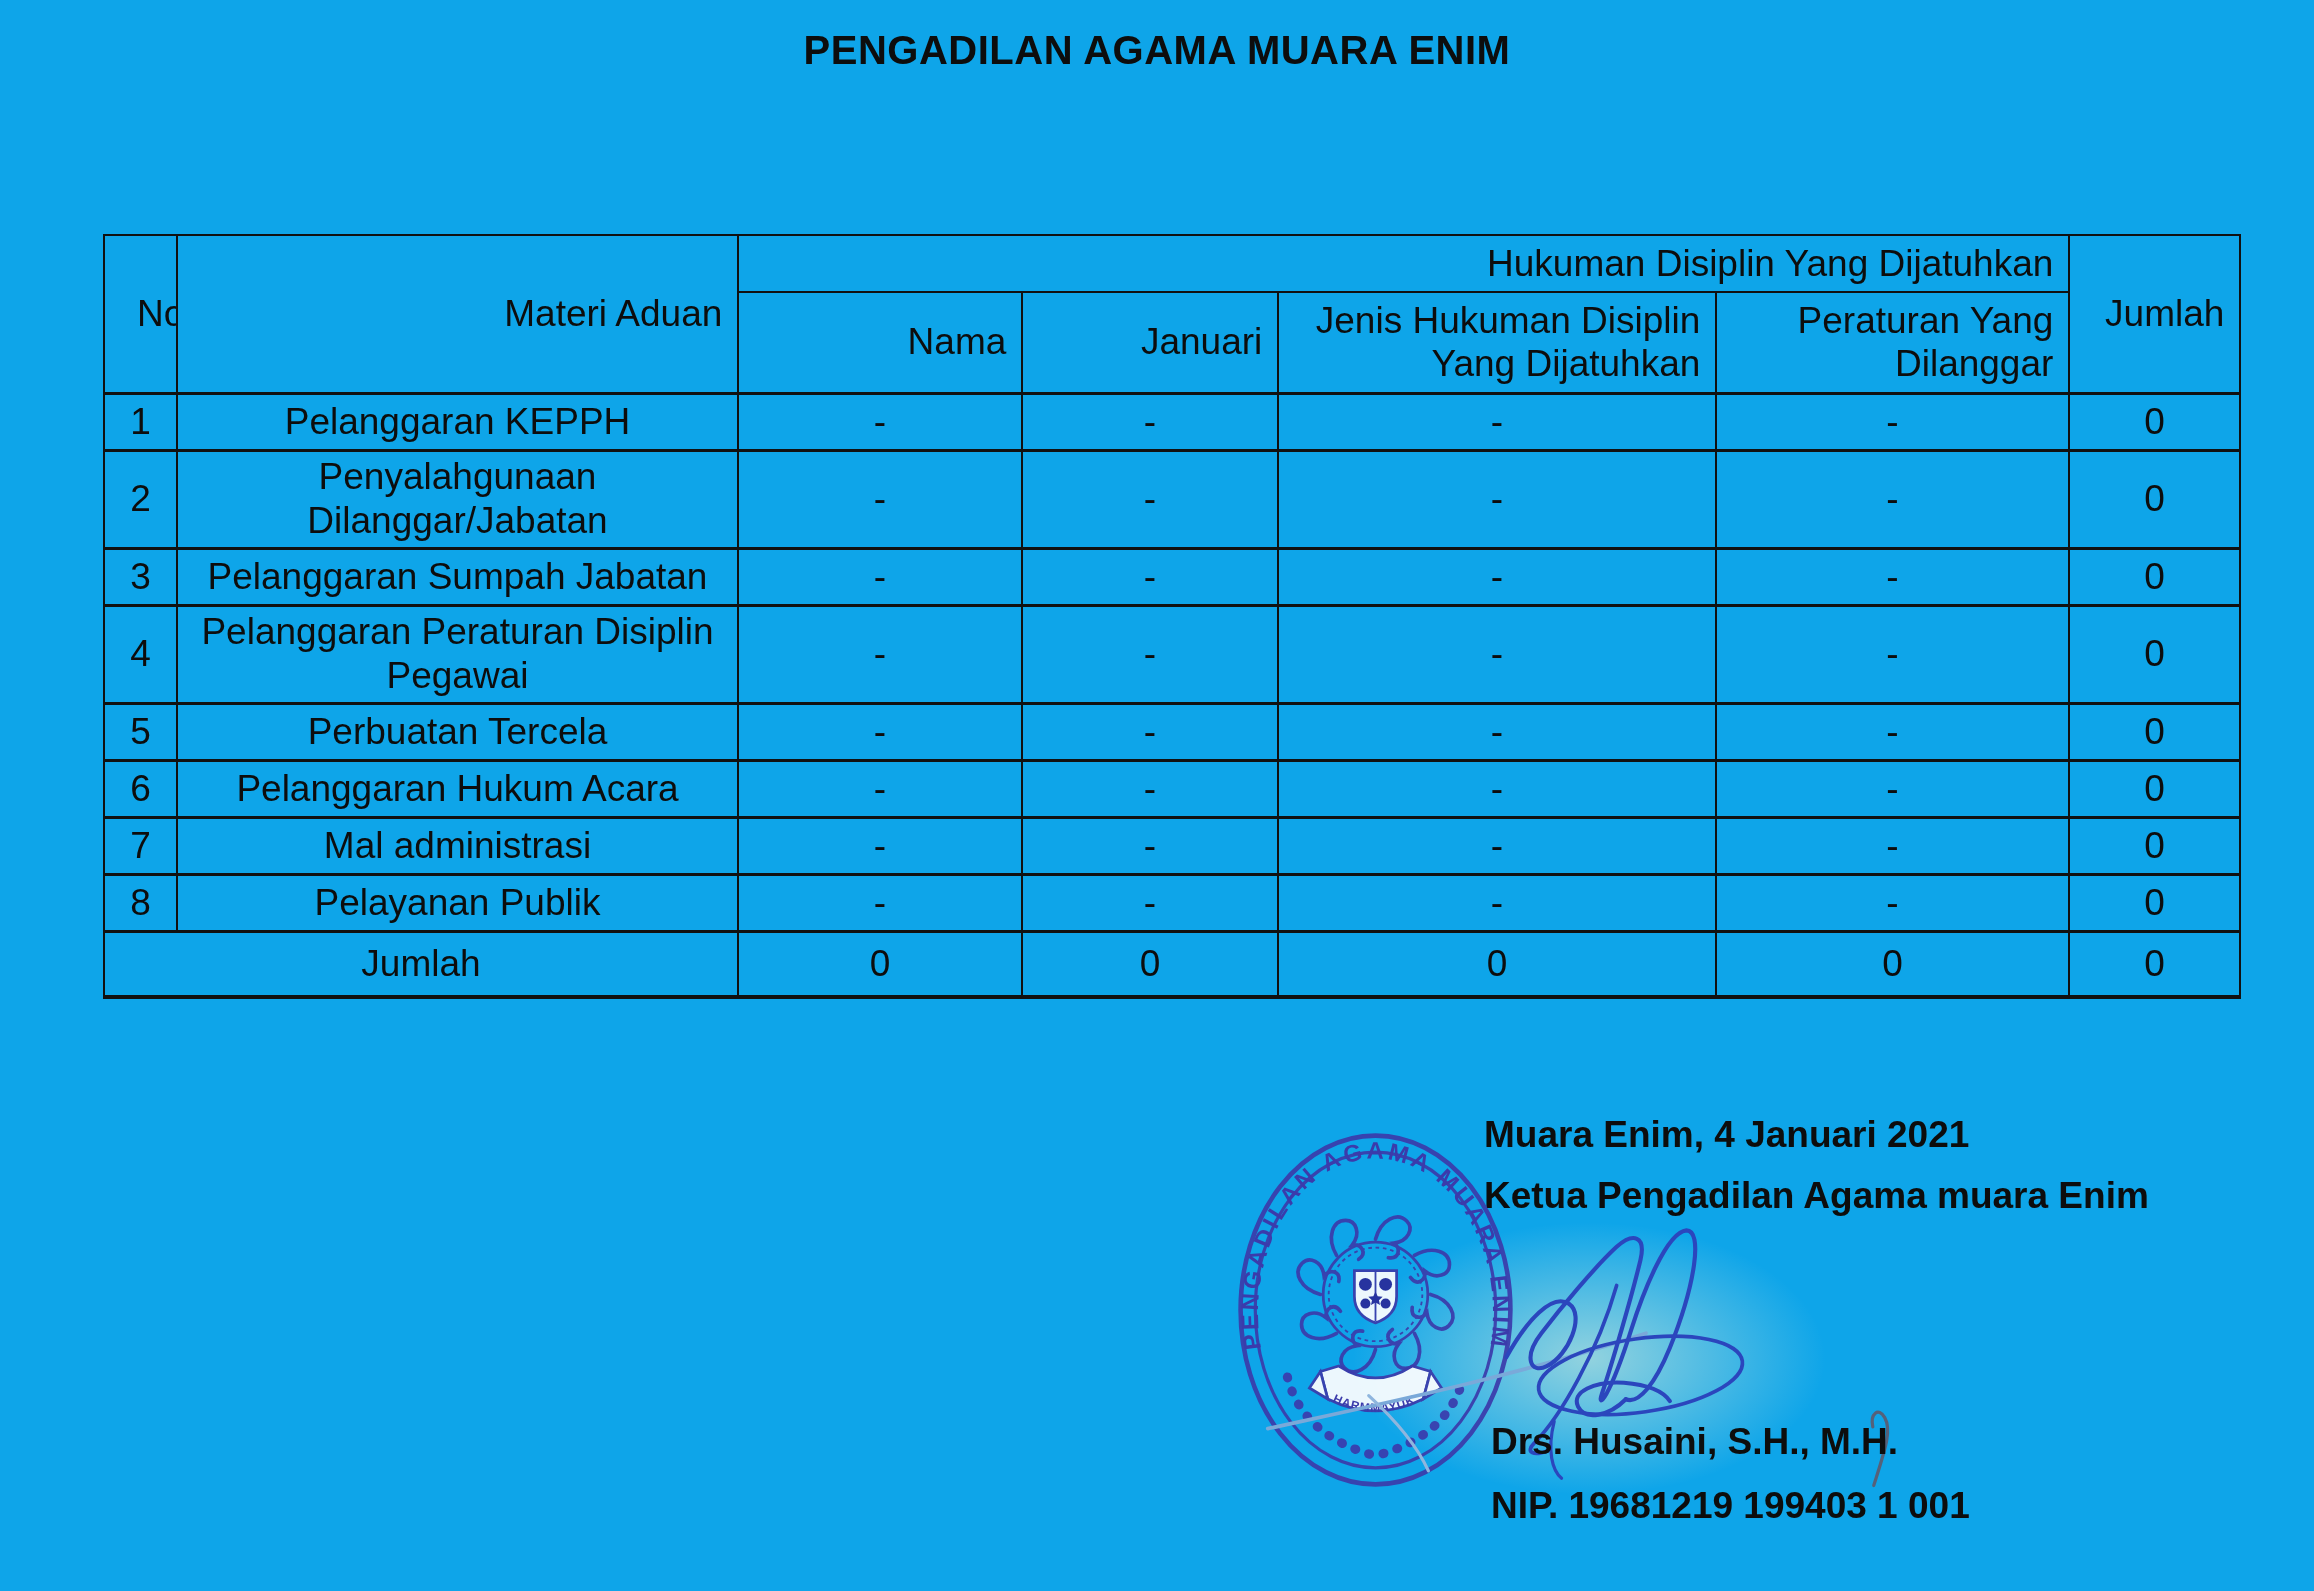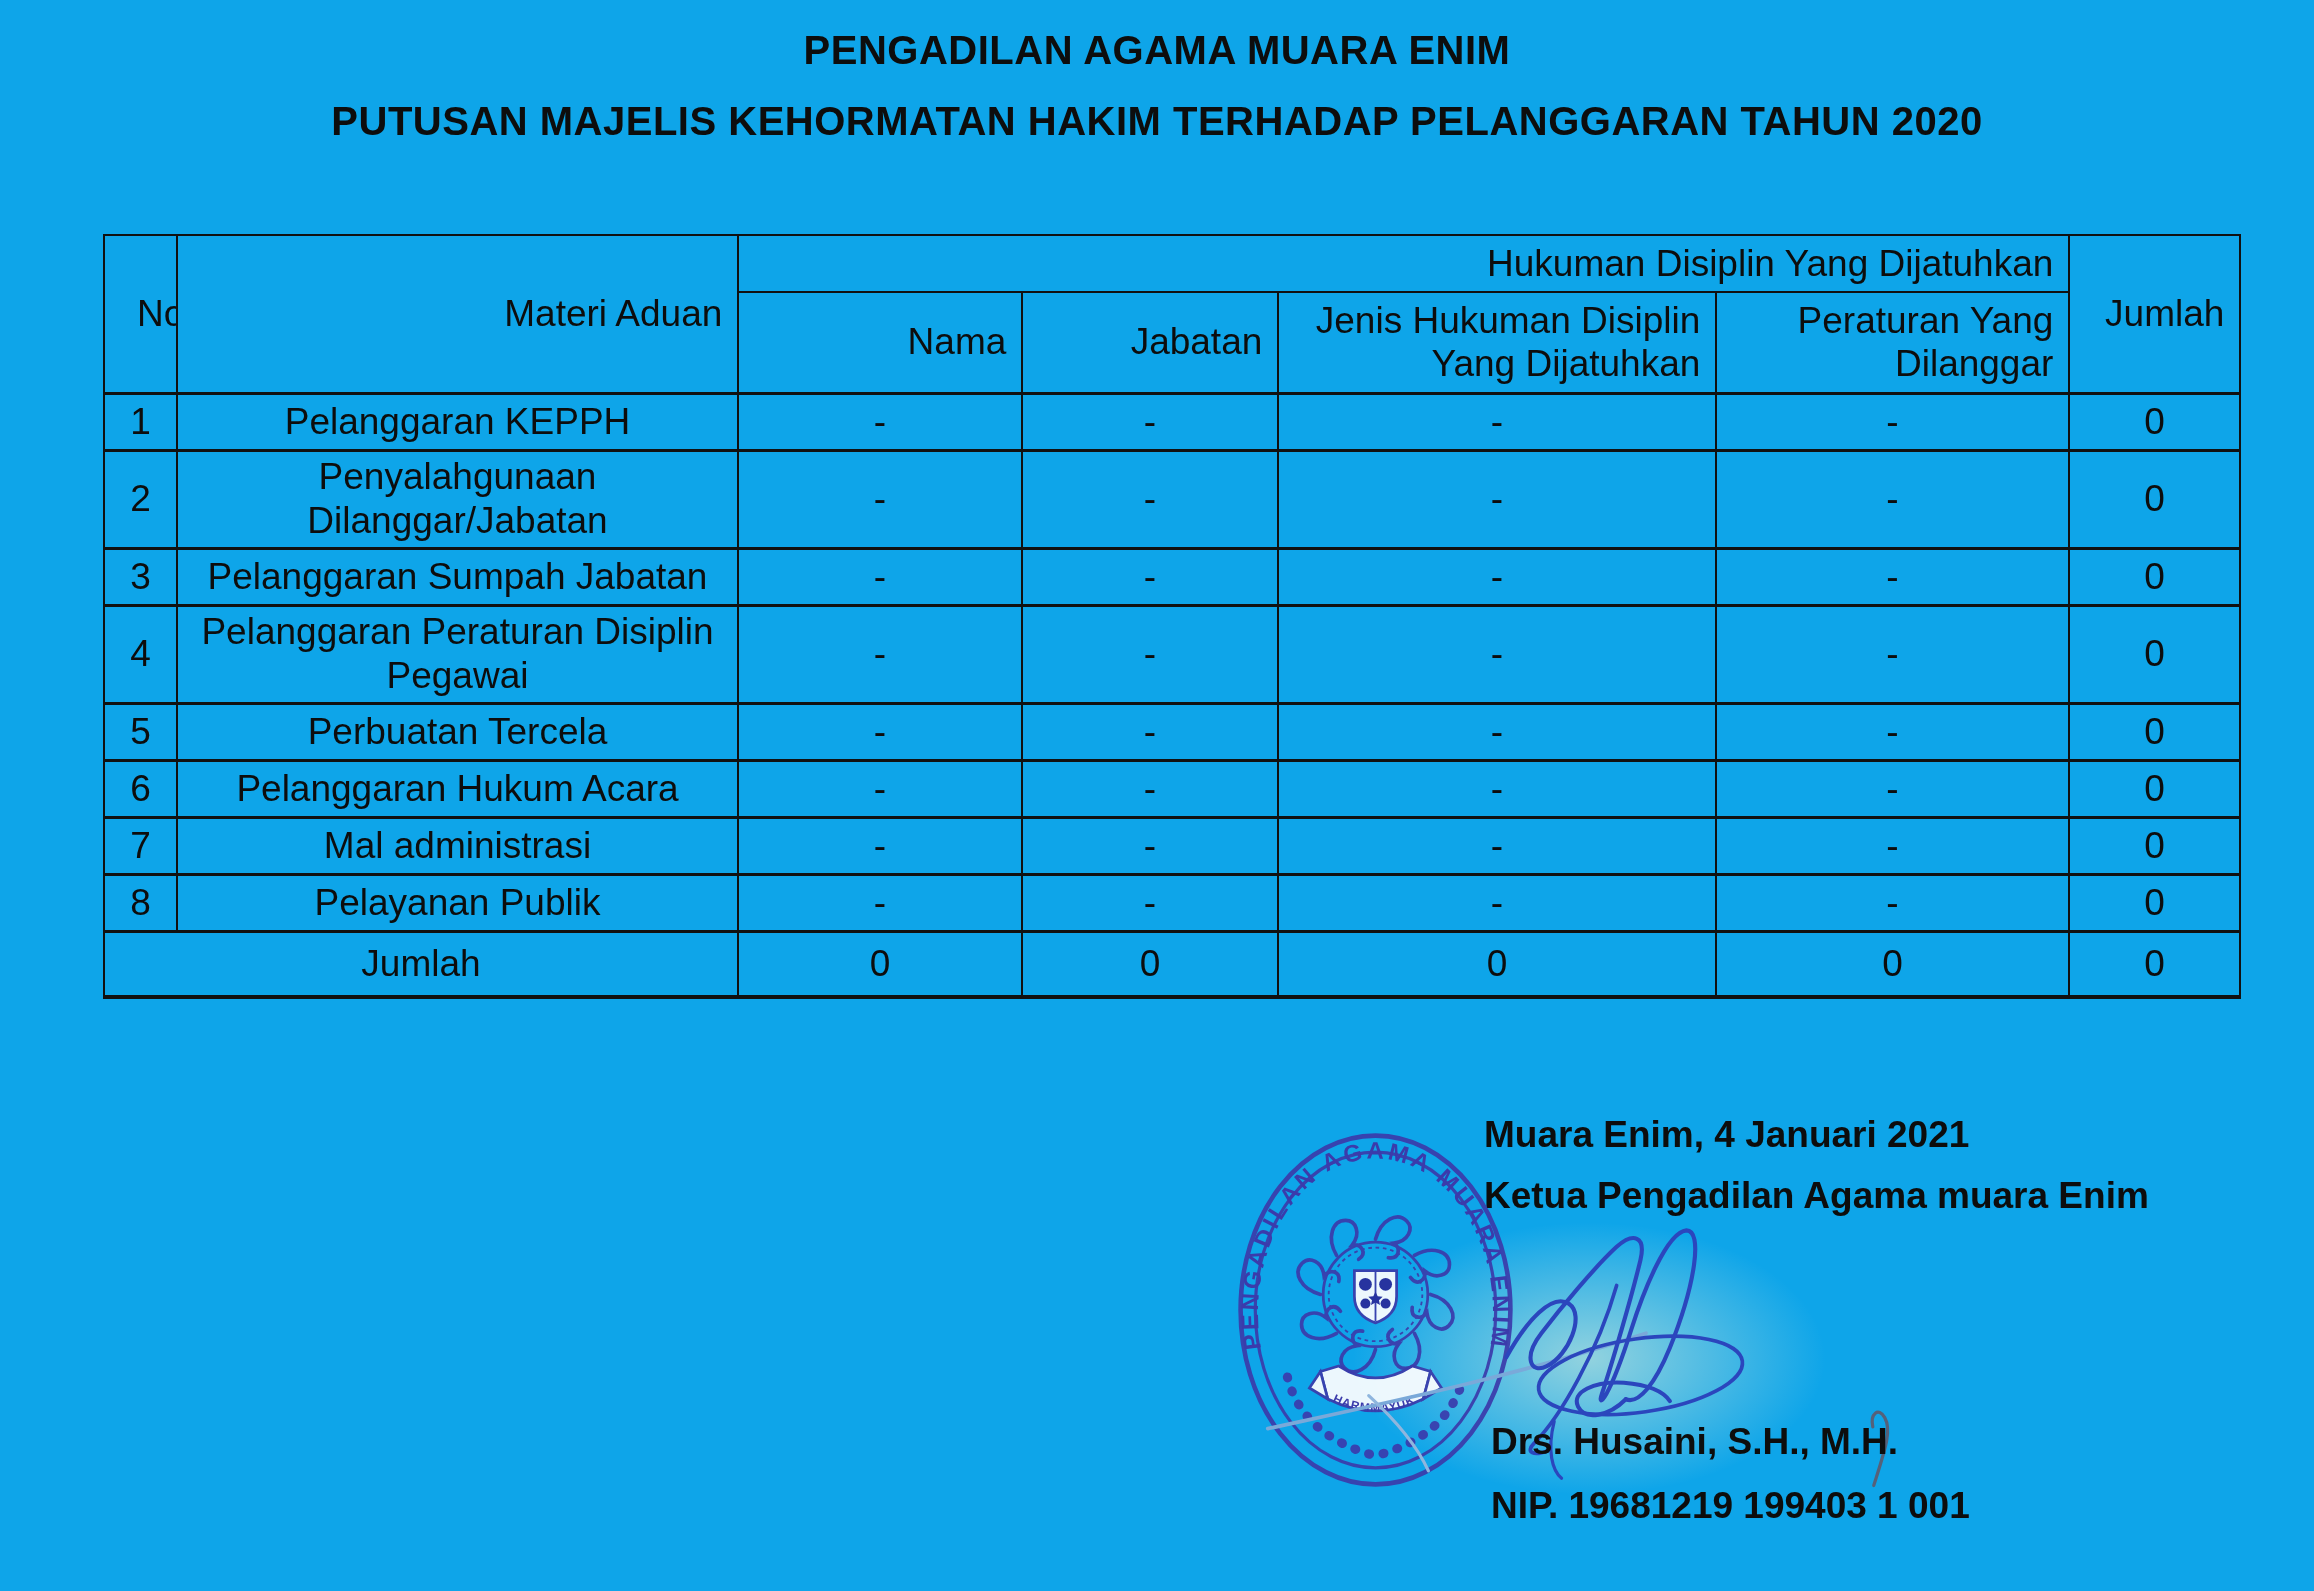--- a/index.html
+++ b/index.html
@@ -75,42 +75,41 @@
   }
   svg.stamp { position:absolute; left:1236px; top:1131px; }
   svg.ink   { position:absolute; left:1231px; top:1175px; }
 </style>
 </head>
 <body>
 
 <div class="page">
 
   <div class="doc-title">PENGADILAN AGAMA MUARA ENIM</div>
-  <div class="doc-subtitle">PUTUSAN MAJELIS KEHORMATAN HAKIM TERHADAP PELANGGARAN TAHUN 2020</div>
 
   <table class="report-table">
     <colgroup>
       <col style="width:73px">
         <col style="width:561px">
         <col style="width:284px">
       <col style="width:256px">
         <col style="width:438px">
         <col style="width:353px">
         <col style="width:171px">
     </colgroup>
     <thead>
       <tr class="h1">
         <th rowspan="2">No</th>
         <th rowspan="2">Materi Aduan</th>
         <th colspan="4">Hukuman Disiplin Yang Dijatuhkan</th>
         <th rowspan="2">Jumlah</th>
       </tr>
       <tr class="h2">
         <th>Nama</th>
-        <th>Jabatan</th>
+        <th>Januari</th>
         <th>Jenis Hukuman Disiplin Yang Dijatuhkan</th>
         <th>Peraturan Yang Dilanggar</th>
       </tr>
     </thead>
     <tbody>
       <tr class="single">
         <td class="c-no">1</td>
         <td class="c-materi">Pelanggaran KEPPH</td>
         <td class="c-dash">-</td>
         <td class="c-dash">-</td>

